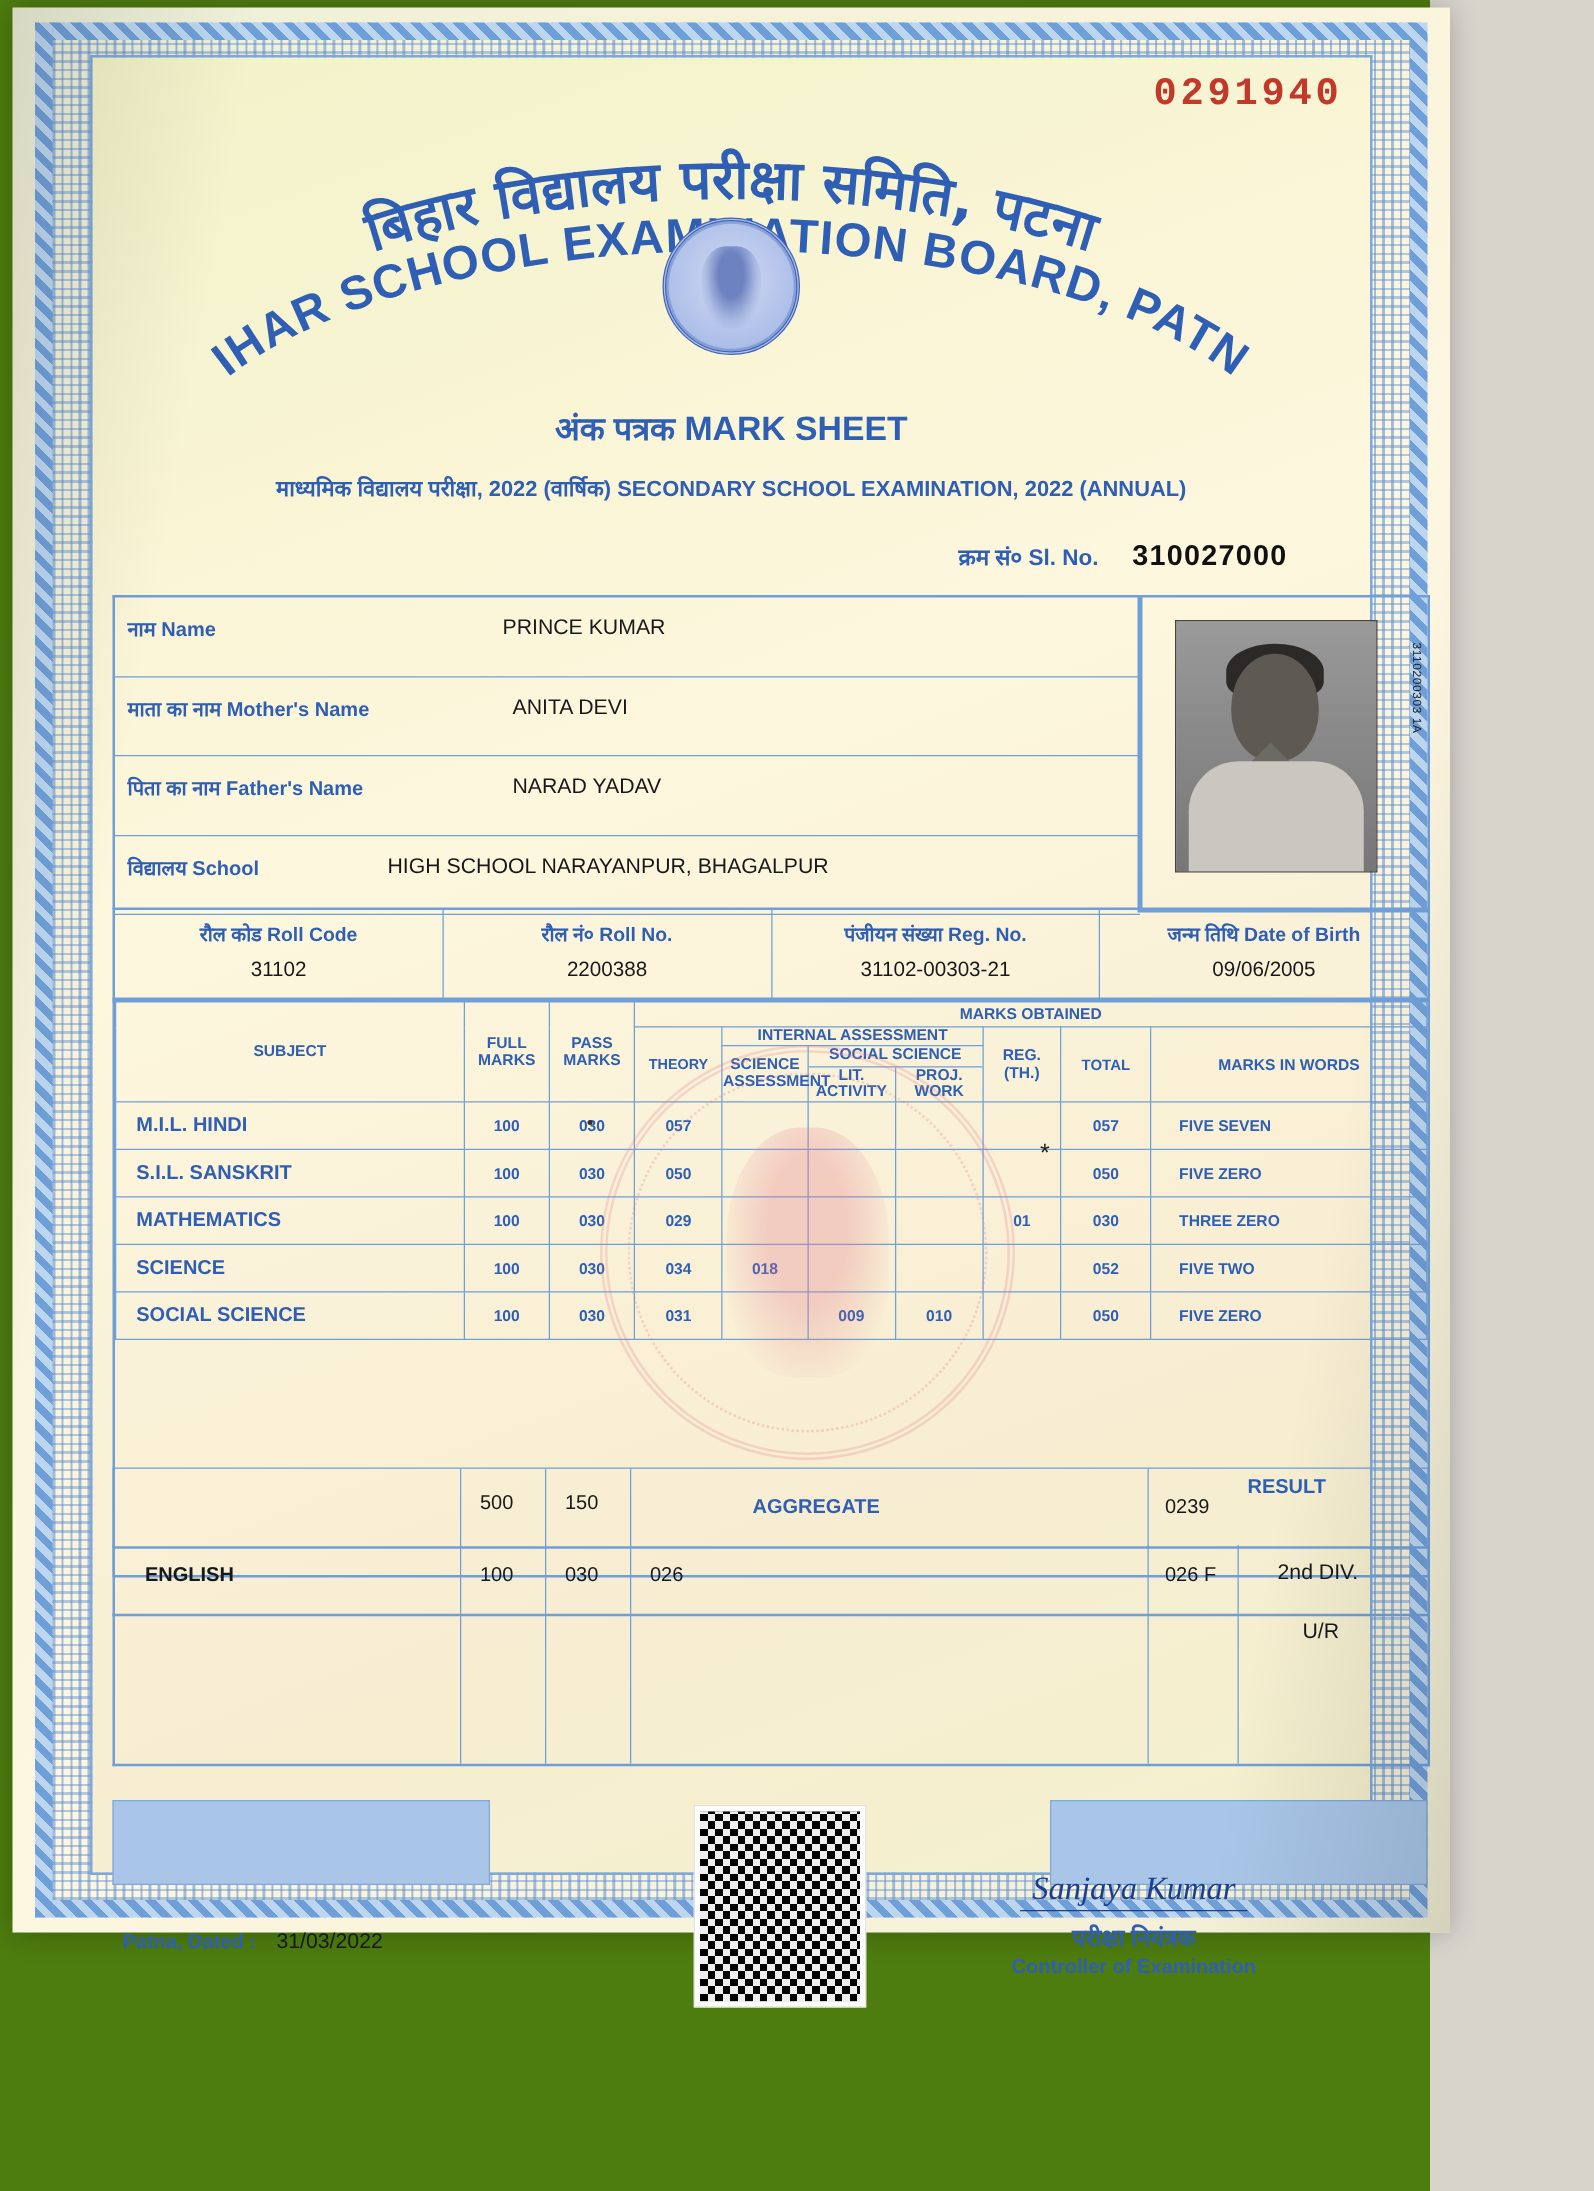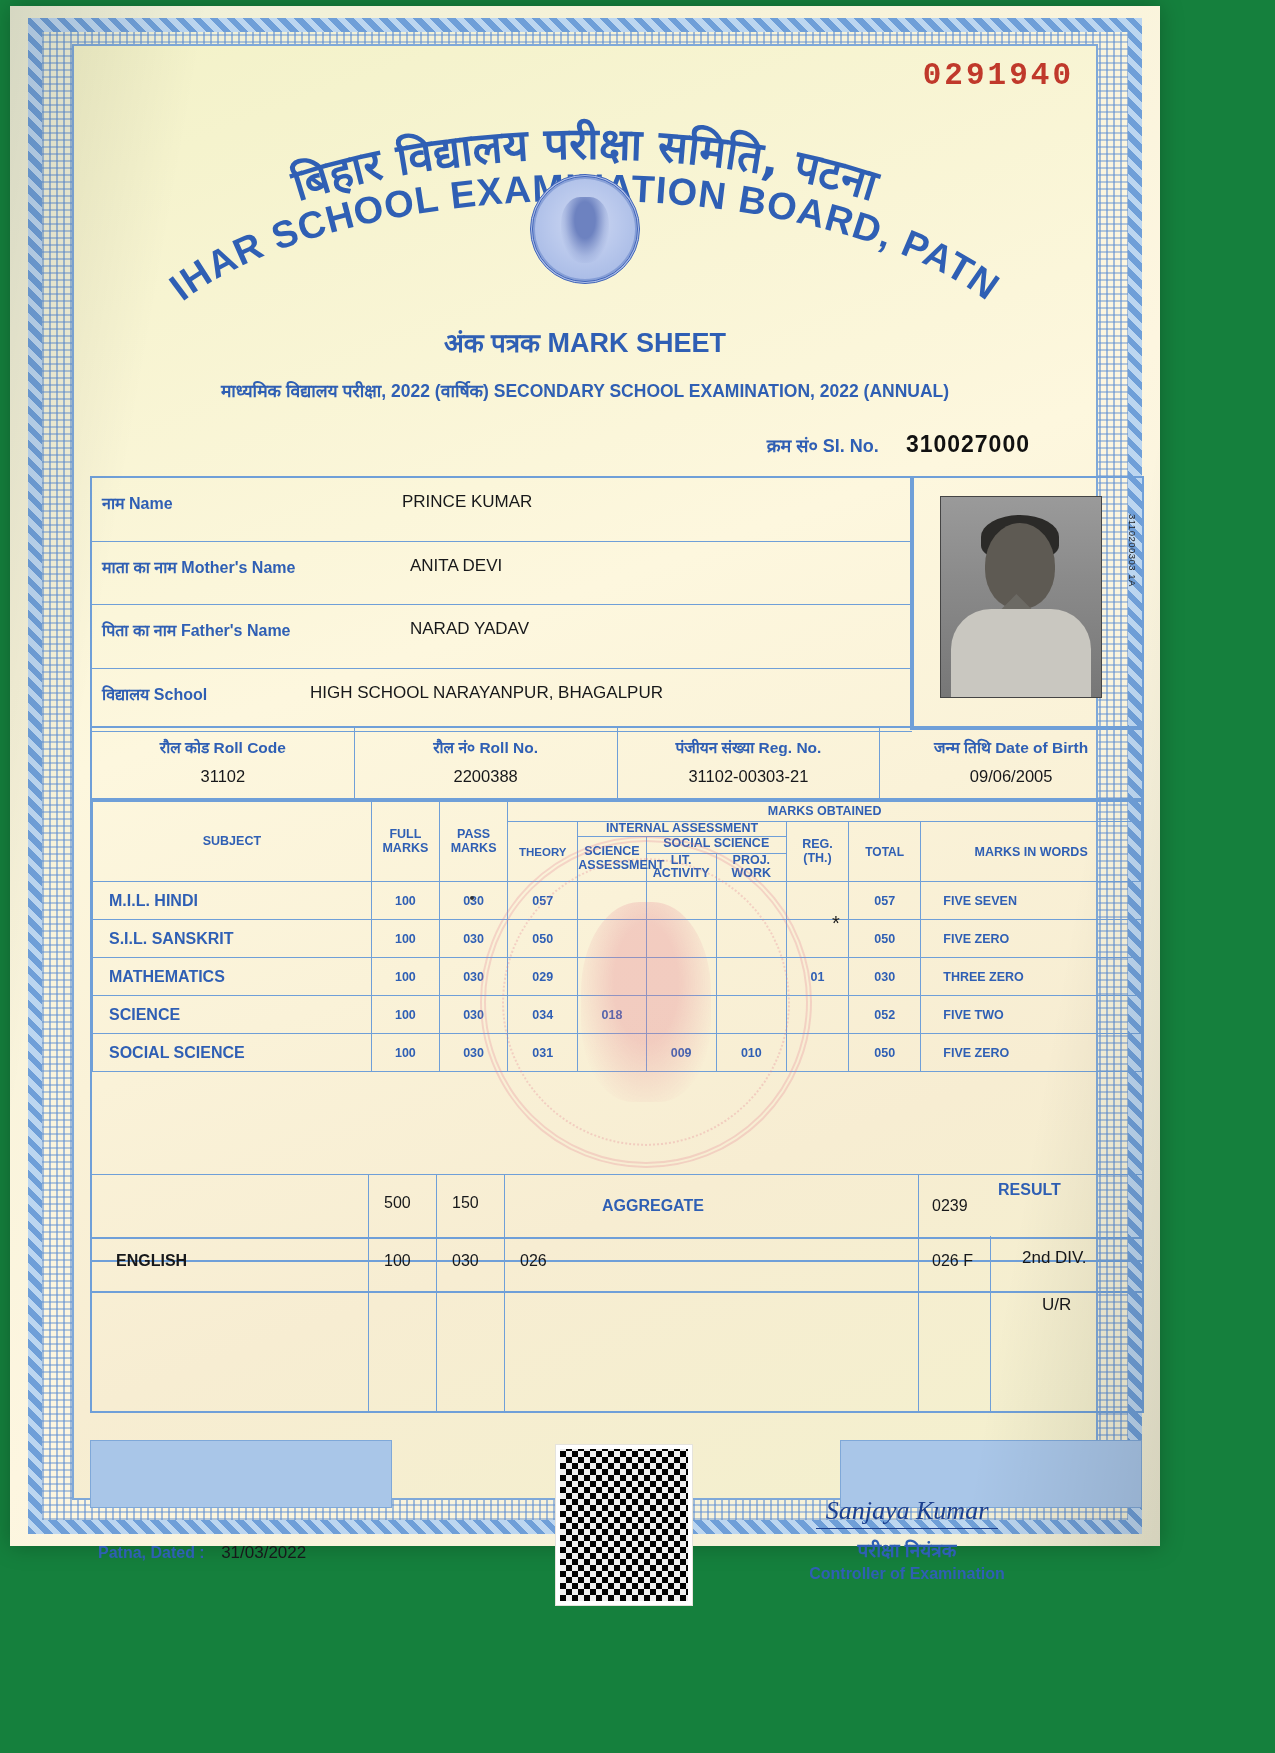--- a/index.html
+++ b/index.html
@@ -3,22 +3,22 @@
 <meta charset="utf-8">
 <style>
   html,body{margin:0;padding:0;}
   body{
     width:1275px;height:1753px;
     background:#d8d4cc;
     font-family:"Liberation Sans", sans-serif;
     overflow:hidden;
   }
   .page{
-    position:relative;width:1275px;height:1753px;
-    background:#15803d;
+    position:relative;width:1144px;height:1753px;
+    background:#4d7c0f;
   }
   
   .paper{
     position:absolute;left:10px;top:6px;width:1150px;height:1540px;
     background:linear-gradient(135deg,#eef0d8 0%,#f6f2d8 25%,#fdf6e0 55%,#f2efd6 100%);
     box-shadow:0 0 22px rgba(0,0,0,.25);
   }
   
   .border-outer{
     position:absolute;left:18px;top:12px;right:18px;bottom:12px;

